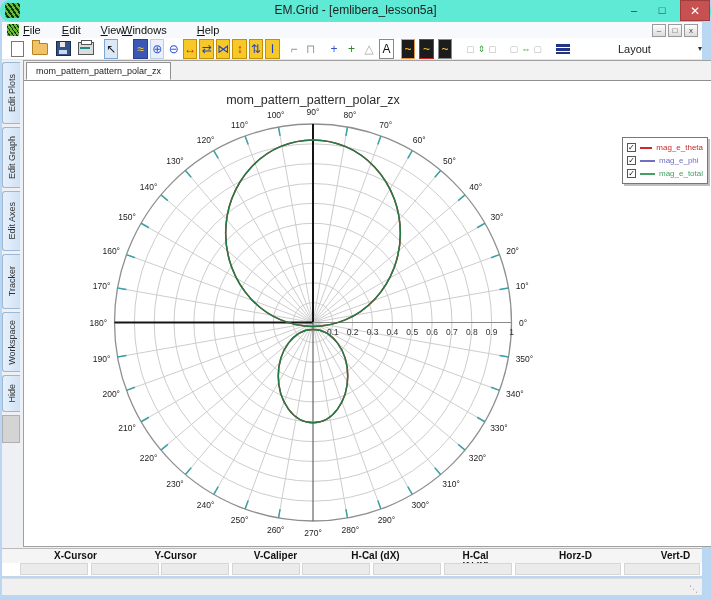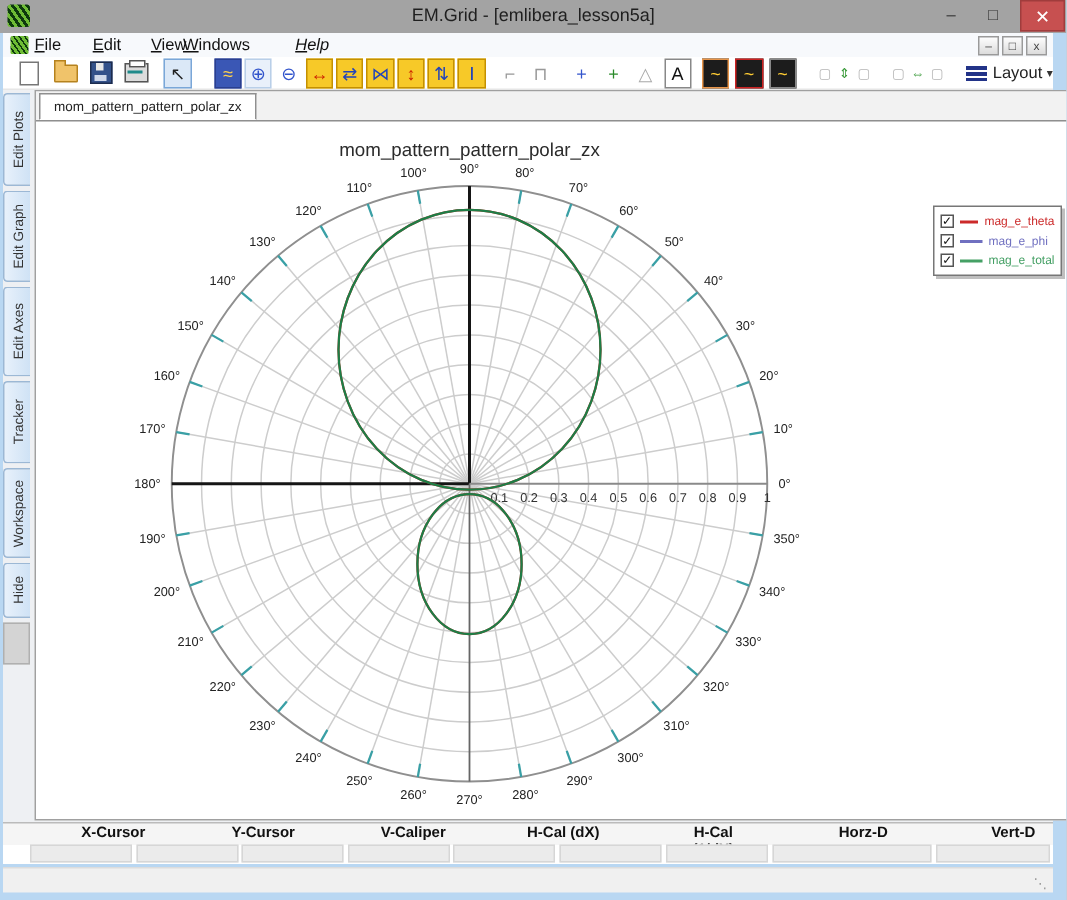--- a/index.html
+++ b/index.html
@@ -1,19 +1,19 @@
 <!DOCTYPE html>
 <html><head>
 <meta charset="utf-8">
 <style>
   html,body{margin:0;padding:0;background:#d7d7d7;font-family:"Liberation Sans",sans-serif;}
   #window{position:relative;width:711px;height:600px;background:#b9d7f2;overflow:hidden;
           outline:1px solid #86add1;}
   
-  #titlebar{position:absolute;left:0;top:0;width:711px;height:22px;background:#a3a3a3;}
+  #titlebar{position:absolute;left:0;top:0;width:711px;height:22px;background:#5eead4;border-radius:10px;}
   #app-icon{position:absolute;left:5px;top:3px;width:15px;height:15px;border-radius:2px;
             background:repeating-linear-gradient(55deg,#6ebc35 0 2px,#0d3a0d 2px 4px);}
   #title-text{position:absolute;left:0;right:0;top:3px;text-align:center;font-size:12px;color:#1f1f1f;}
   .tb-btn{position:absolute;top:0;height:20px;text-align:center;font-size:11px;color:#333;line-height:20px;}
   #btn-min{right:64px;width:26px;}
   #btn-max{right:36px;width:26px;}
   #btn-close{right:1px;width:30px;height:21px;background:#c75050;color:#fff;font-size:12px;
              line-height:21px;border:1px solid #a03c3c;box-sizing:border-box;}
   
   #menubar{position:absolute;left:2px;top:22px;width:700px;height:16px;background:#f7f9fc;
@@ -36,21 +36,21 @@
              position:relative;}
   .ic-folder:before{content:"";position:absolute;left:-1px;top:-4px;width:6px;height:3px;
              background:#f0c36a;border:1px solid #b5821e;border-bottom:none;}
   .ic-floppy{width:13px;height:13px;background:#33518a;border:1px solid #1c2c4e;position:relative;}
   .ic-floppy:before{content:"";position:absolute;left:3px;top:0;width:5px;height:5px;background:#e8e8e8;}
   .ic-floppy:after{content:"";position:absolute;left:2px;bottom:1px;width:8px;height:4px;background:#cfd8ea;}
   .ic-printer{width:14px;height:11px;background:#dcdcdc;border:1px solid #555;position:relative;}
   .ic-printer:before{content:"";position:absolute;left:2px;top:-3px;width:9px;height:3px;background:#fff;border:1px solid #555;}
   .ic-printer:after{content:"";position:absolute;left:1px;top:4px;width:10px;height:2px;background:#1f8a8a;}
   .dockbox{font-size:9px;}
-  #layout-tool{display:flex;align-items:center;margin-left:12px;}
+  #layout-tool{display:flex;align-items:center;margin-left:12px;gap:44px;}
   #layout-icon{width:14px;height:10px;background:linear-gradient(#223388 0 3px,#fff 3px 4px,#223388 4px 7px,#fff 7px 8px,#223388 8px 10px);margin-right:4px;}
   #layout-label{font-size:11px;color:#222;}
   #layout-arrow{font-size:8px;color:#333;margin-left:3px;}
   
   #client{position:absolute;left:2px;top:60px;width:700px;height:488px;background:#eef0f3;}
   #sidebar{position:absolute;left:0px;top:2px;width:21px;}
   .vtab{width:18px;margin-bottom:3px;background:linear-gradient(90deg,#e8f1fb,#cfe2f5);
         border:1px solid #9cb8d5;border-right:none;border-radius:3px 0 0 3px;box-sizing:border-box;
         display:flex;align-items:center;justify-content:center;}
   .vtab span{writing-mode:vertical-rl;transform:rotate(180deg);font-size:9px;color:#333;white-space:nowrap;}
@@ -90,21 +90,21 @@
   <div id="titlebar">
     <div id="app-icon"></div>
     <div id="title-text">EM.Grid - [emlibera_lesson5a]</div>
     <div class="tb-btn" id="btn-min">–</div>
     <div class="tb-btn" id="btn-max">□</div>
     <div class="tb-btn" id="btn-close">✕</div>
   </div>
 
   <div id="menubar">
     <div id="menu-icon"></div>
-    <span id="menu-items"><span class="menu-item" style="left: 18px;"><u>F</u>ile</span><span class="menu-item" style="left: 56.8px;"><u>E</u>dit</span><span class="menu-item" style="left: 95.6px;"><u>V</u>iew</span><span class="menu-item" style="left: 117px;"><u>W</u>indows</span><span class="menu-item" style="left: 191.8px; font-style: italic;"><u>H</u>elp</span></span>
+    <span id="menu-items"><span class="menu-item" style="left: 18px;"><u>F</u>ile</span><span class="menu-item" style="left: 56.8px;"><u>E</u>dit</span><span class="menu-item" style="left: 95.6px;"><u>V</u>iew</span><span class="menu-item" style="left: 117px;"><u>W</u>indows</span><span class="menu-item" style="left: 191.8px;"><u>H</u>elp</span></span>
     <div class="mdi-btn" style="right:36px;">–</div>
     <div class="mdi-btn" style="right:20px;">□</div>
     <div class="mdi-btn" style="right:4px;">x</div>
   </div>
 
   <div id="toolbar">
       <div class="tool" style="margin-left: 0px;">
         <span class="ic-page"></span>
       </div>
       <div class="tool" style="margin-left: 5px;">

